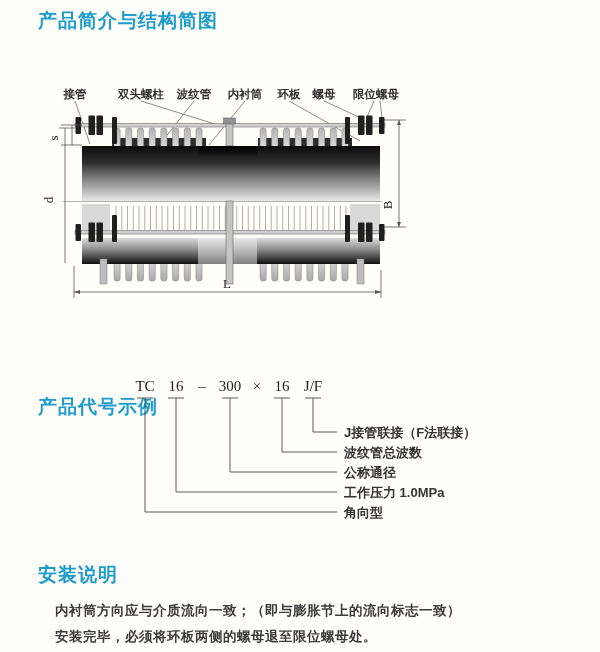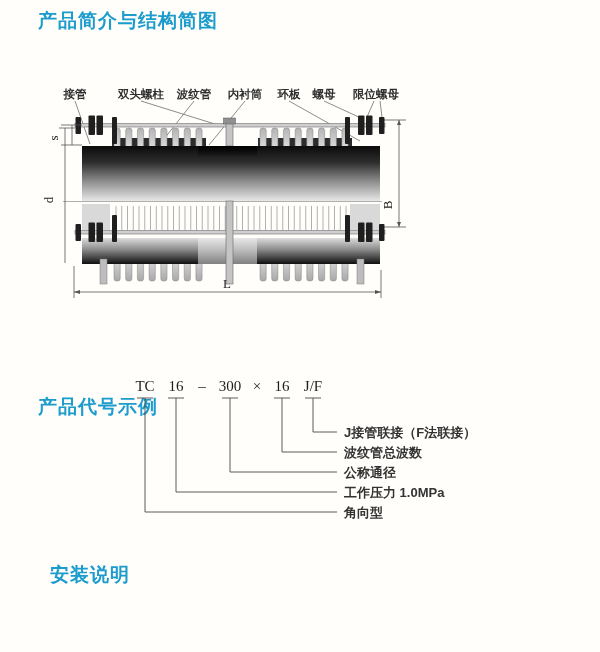--- a/index.html
+++ b/index.html
@@ -8,21 +8,21 @@
     background:#fffefb;
     font-family:"Liberation Sans", sans-serif;
   }
   .heading{
     position:absolute;left:38px;
     font-size:19px;font-weight:bold;letter-spacing:1px;
     color:#1b9ccd;
   }
   #heading-intro{top:8px;}
   #heading-code{top:350px;margin-top:44px;}
-  #heading-install{top:562px;margin-left:12px;}
+  #heading-install{top:562px;}
   #diagram-wrap{position:absolute;left:30px;top:78px;width:420px;height:230px;}
   #code-wrap{position:absolute;left:125px;top:378px;width:475px;height:145px;text-align:center;}
   #install-text{
     position:absolute;left:55px;top:598px;width:510px;
     font-size:13.5px;font-weight:600;color:#3b3b3b;line-height:26px;letter-spacing:.5px;
   }
   svg text{font-family:"Liberation Sans", sans-serif;}
   .part-label{font-size:11.5px;font-weight:bold;fill:#2e2e2e;}
   .dim-label{font-family:"Liberation Serif", serif;font-size:13px;fill:#1c1c1c;}
   .code-token{font-family:"Liberation Serif", serif;font-size:15px;fill:#1d1d1d;}
@@ -249,13 +249,15 @@
   <text class="code-label" x="219" y="78.5">波纹管总波数</text>
   <text class="code-label" x="219" y="98.5">公称通径</text>
   <text class="code-label" x="219" y="118.5">工作压力 1.0MPa</text>
   <text class="code-label" x="219" y="138.5">角向型</text>
 </svg>
 </div>
 
 <div class="heading" id="heading-install">安装说明</div>
 
 <div id="install-text">
+  <div>内衬筒方向应与介质流向一致；（即与膨胀节上的流向标志一致）</div>
+  <div>安装完毕，必须将环板两侧的螺母退至限位螺母处。</div>
 </div>
 
 </body></html>

